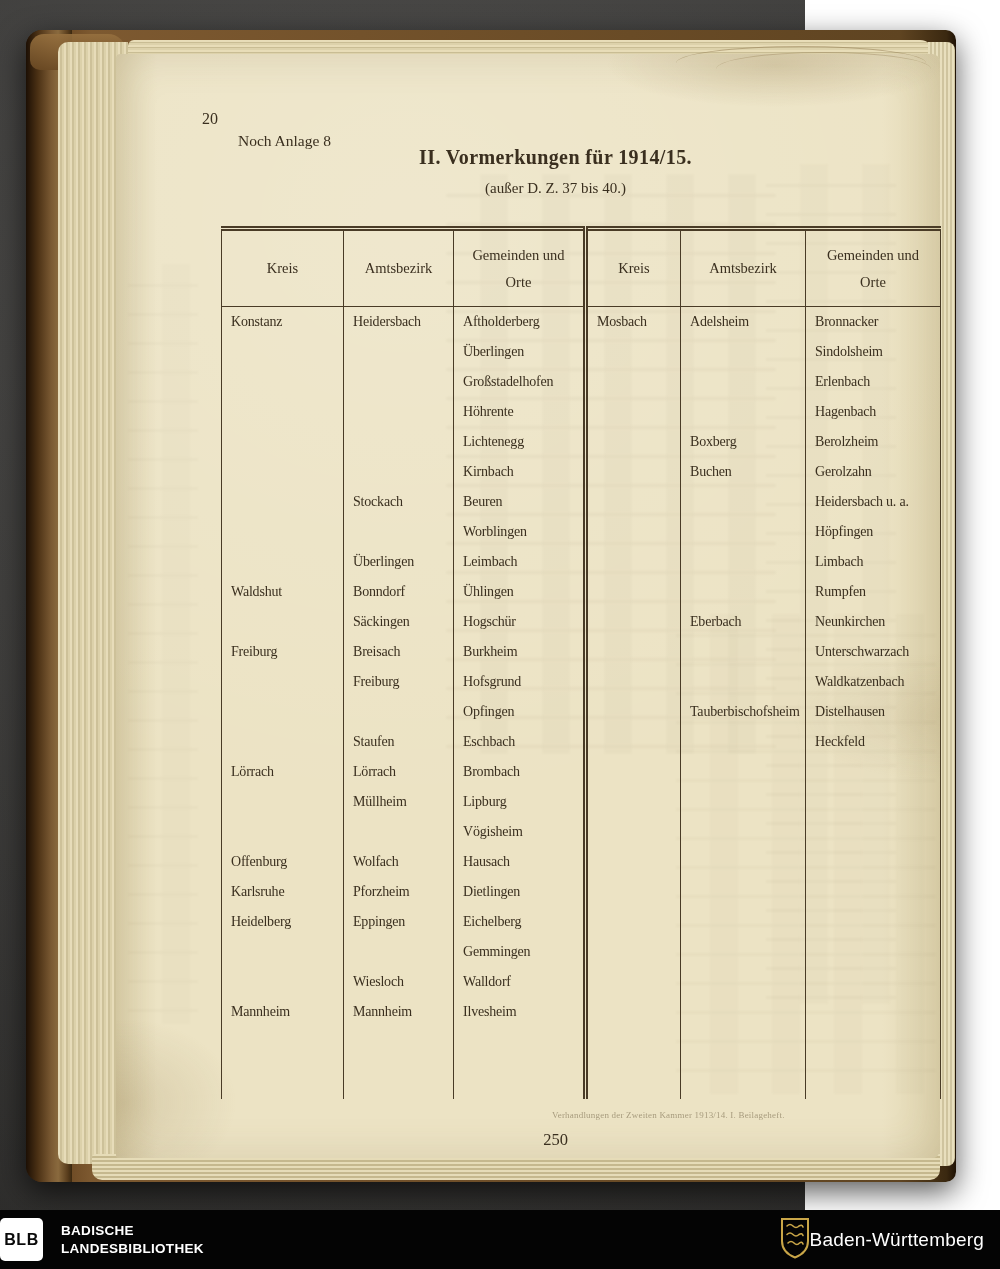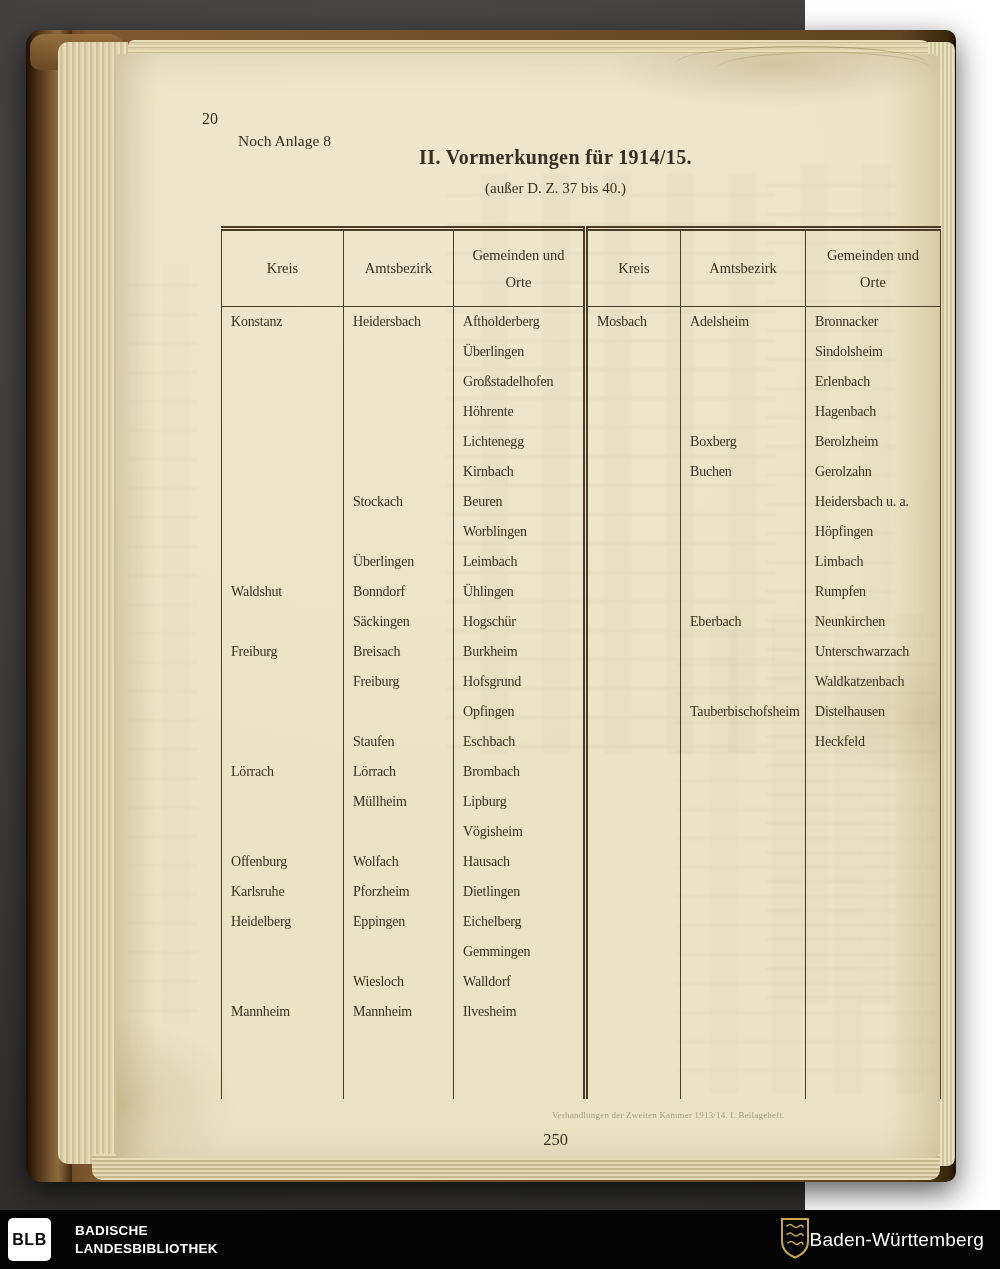--- a/index.html
+++ b/index.html
@@ -94,21 +94,21 @@
   .sheet-table .spacer-row td { height:72px; }
 
   .pagenum-bottom { position:absolute; left:80px; top:1076px; width:719px; text-align:center; font-size:16.5px; }
   .footnote { position:absolute; left:436px; top:1056px; width:340px; font-size:9px;
     color:#6d5f42; opacity:.55; letter-spacing:.2px;font-family:Liberation Serif, serif; }
 
   
   .footer-bar { position:absolute; left:0; bottom:0; width:1000px; height:59px; background:#040404;
     display:flex; align-items:center; justify-content:space-between;
     font-family:"Liberation Sans","DejaVu Sans",sans-serif; color:#fff; }
-  .footer-left { display:flex; align-items:center; gap:24px; padding-left:8px; }
+  .footer-left { display:flex; align-items:center; gap:18px; }
   .blb-logo { width:43px; height:43px; background:#ffffff; color:#0a0a0a; border-radius:5px;
     display:flex; align-items:center; justify-content:center;
     font-weight:700; font-size:16px; letter-spacing:.5px; }
   .library-name { font-weight:700; font-size:13.5px; line-height:1.3; letter-spacing:.3px; }
   .footer-right { display:flex; align-items:center; padding-right:16px; }
   .region-label { font-size:19px; letter-spacing:.2px; }
 </style>
 </head>
 <body>
 

